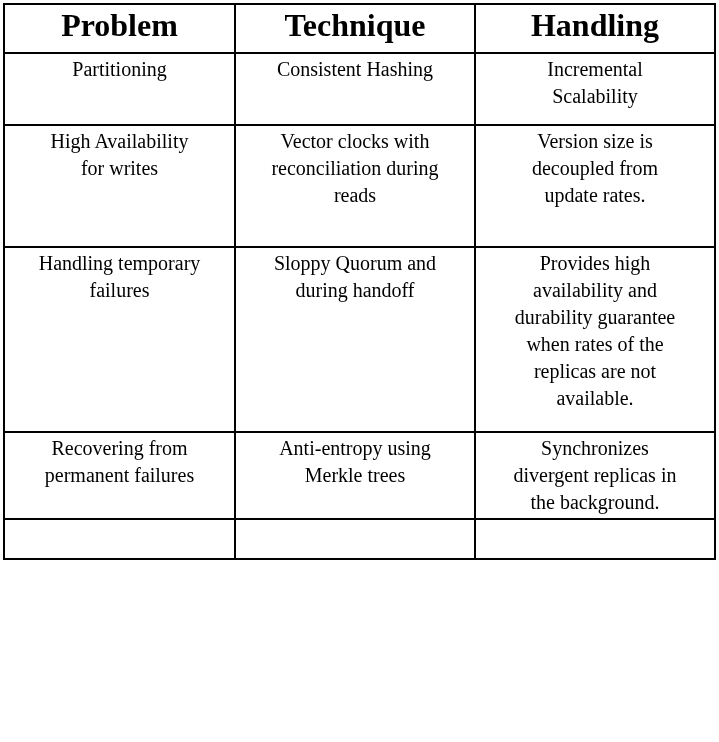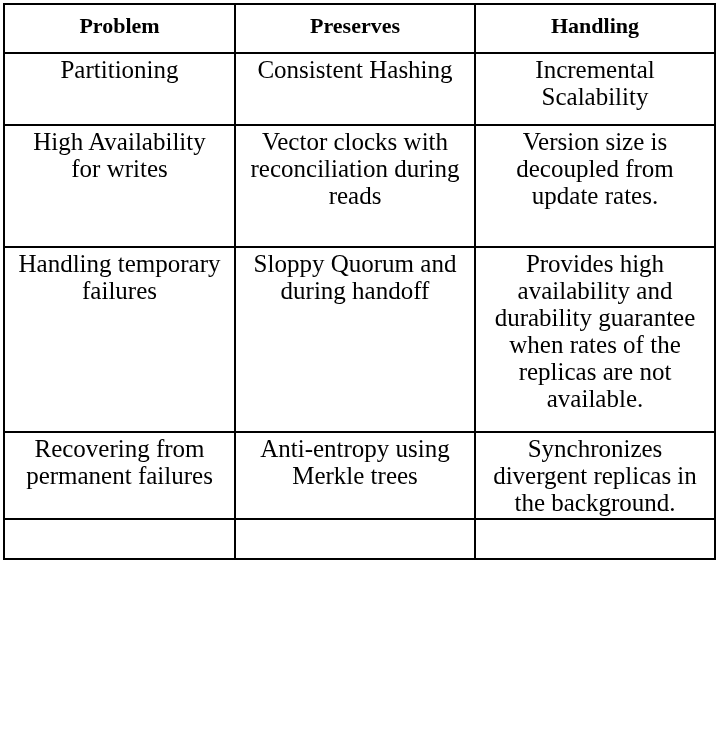--- a/index.html
+++ b/index.html
@@ -23,28 +23,28 @@
     width: 711px;
     border-collapse: collapse;
     table-layout: fixed;
   }
   table.techniques th,
   table.techniques td {
     border: 2px solid #000000;
     vertical-align: top;
     text-align: center;
     padding: 2px 4px;
-    font-size: 25px;
+    font-size: 20px;
     line-height: 27px;
     white-space: pre-line;
     overflow: hidden;
   }
   table.techniques th {
     font-weight: bold;
-    font-size: 22px;
+    font-size: 32px;
     padding-top: 7px;
     white-space: normal;
   }
   tr.r-head   { height: 49px; }
   tr.r1       { height: 72px; }
   tr.r2       { height: 122px; }
   tr.r3       { height: 185px; margin-top: 36px; }
   tr.r4       { height: 84px; }
   tr.r5       { height: 213px; }
   tr.r-crop   { height: 40px; } 
@@ -55,21 +55,21 @@
 <div class="page">
   <table class="techniques">
     <colgroup>
       <col style="width:231px">
       <col style="width:240px">
       <col style="width:240px">
     </colgroup>
     <tbody>
         <tr class="r-head">
       <th>Problem</th>
-      <th>Preserves</th>
+      <th>Technique</th>
       <th>Handling</th>
     </tr>
     <tr class="r1">
       <td>Partitioning</td>
       <td>Consistent Hashing</td>
       <td>Incremental
 Scalability</td>
     </tr>
     <tr class="r2">
       <td>High Availability

